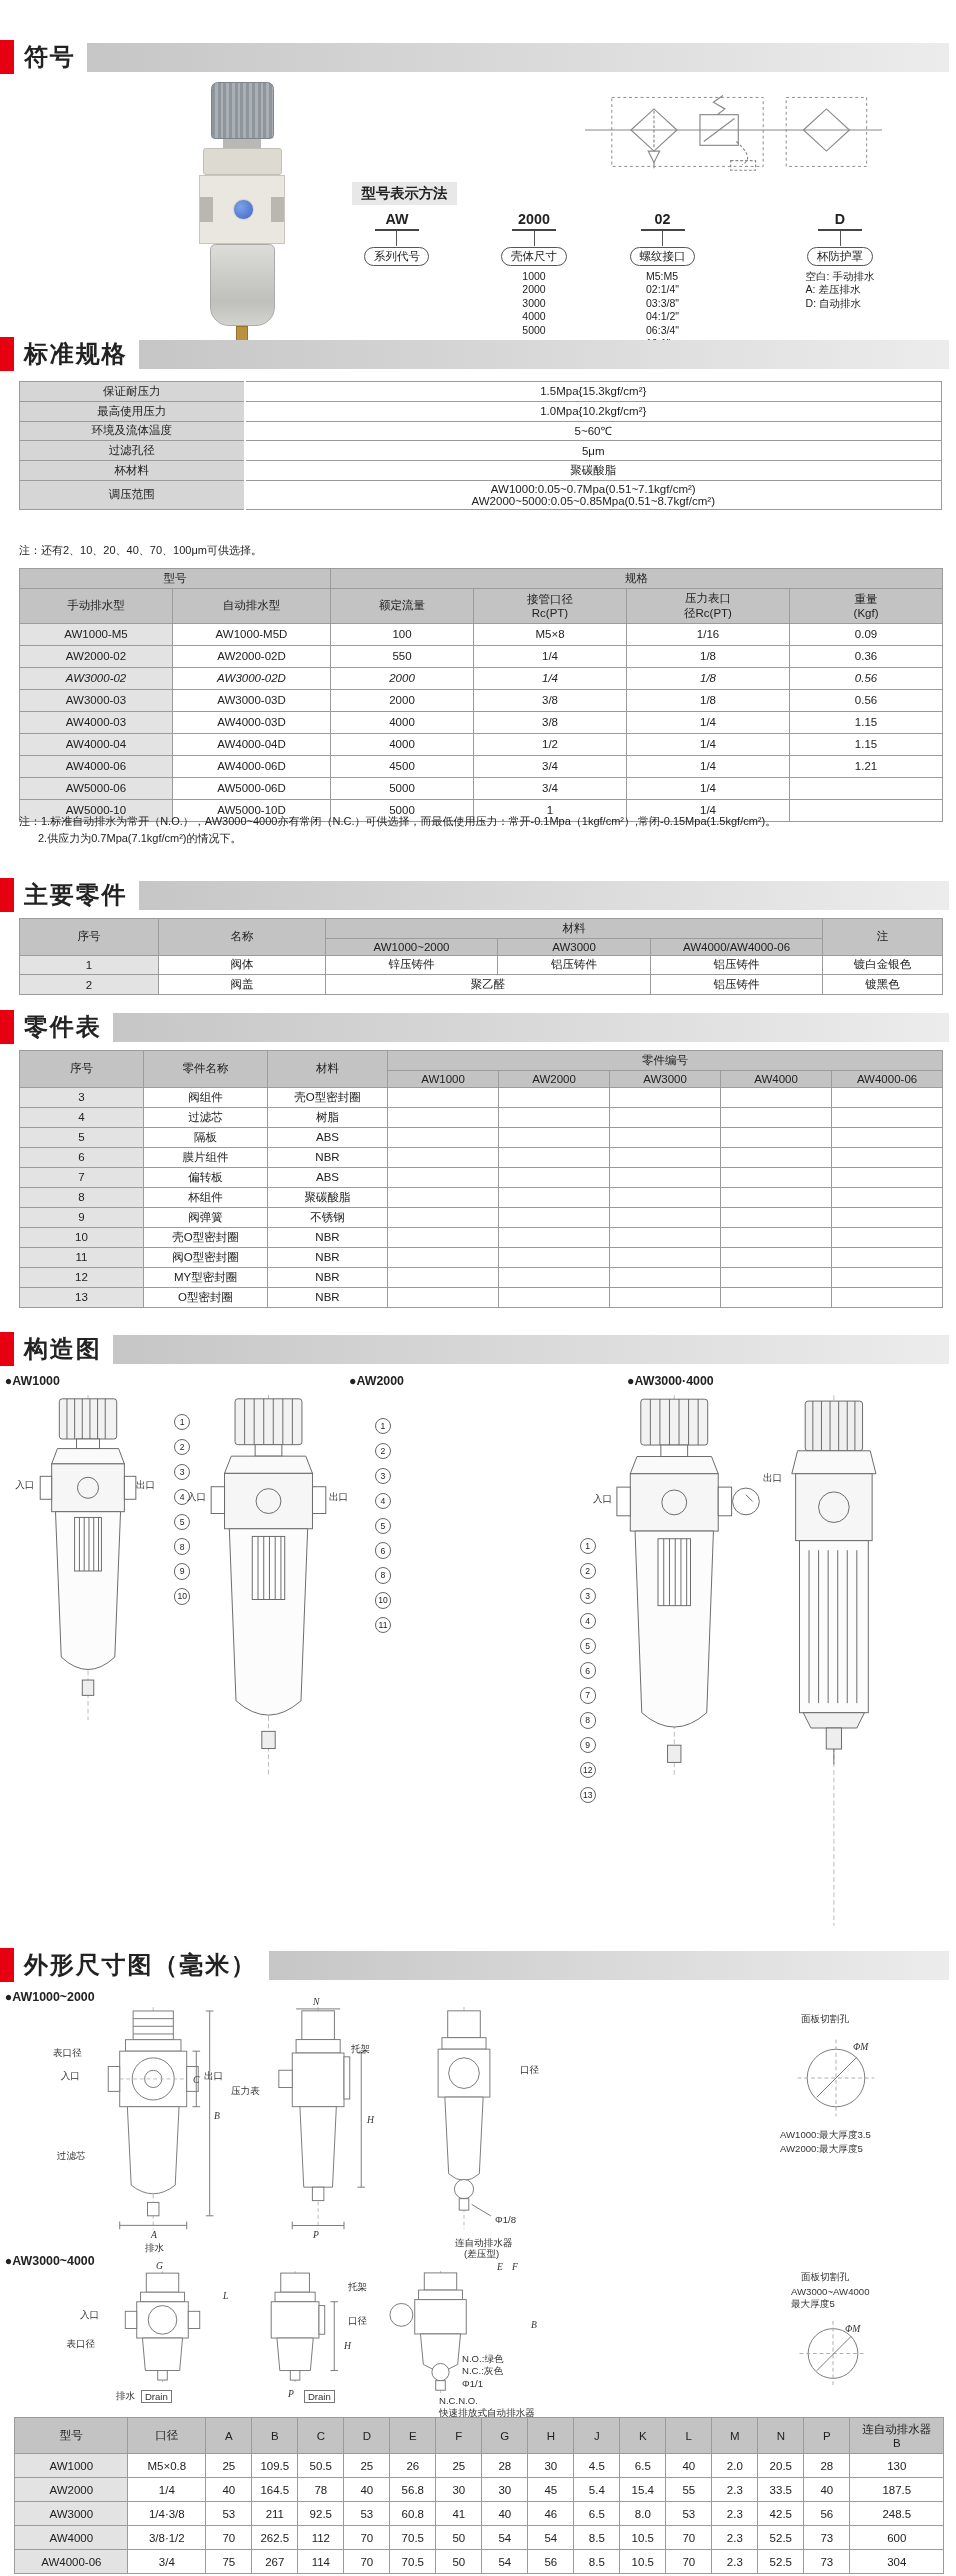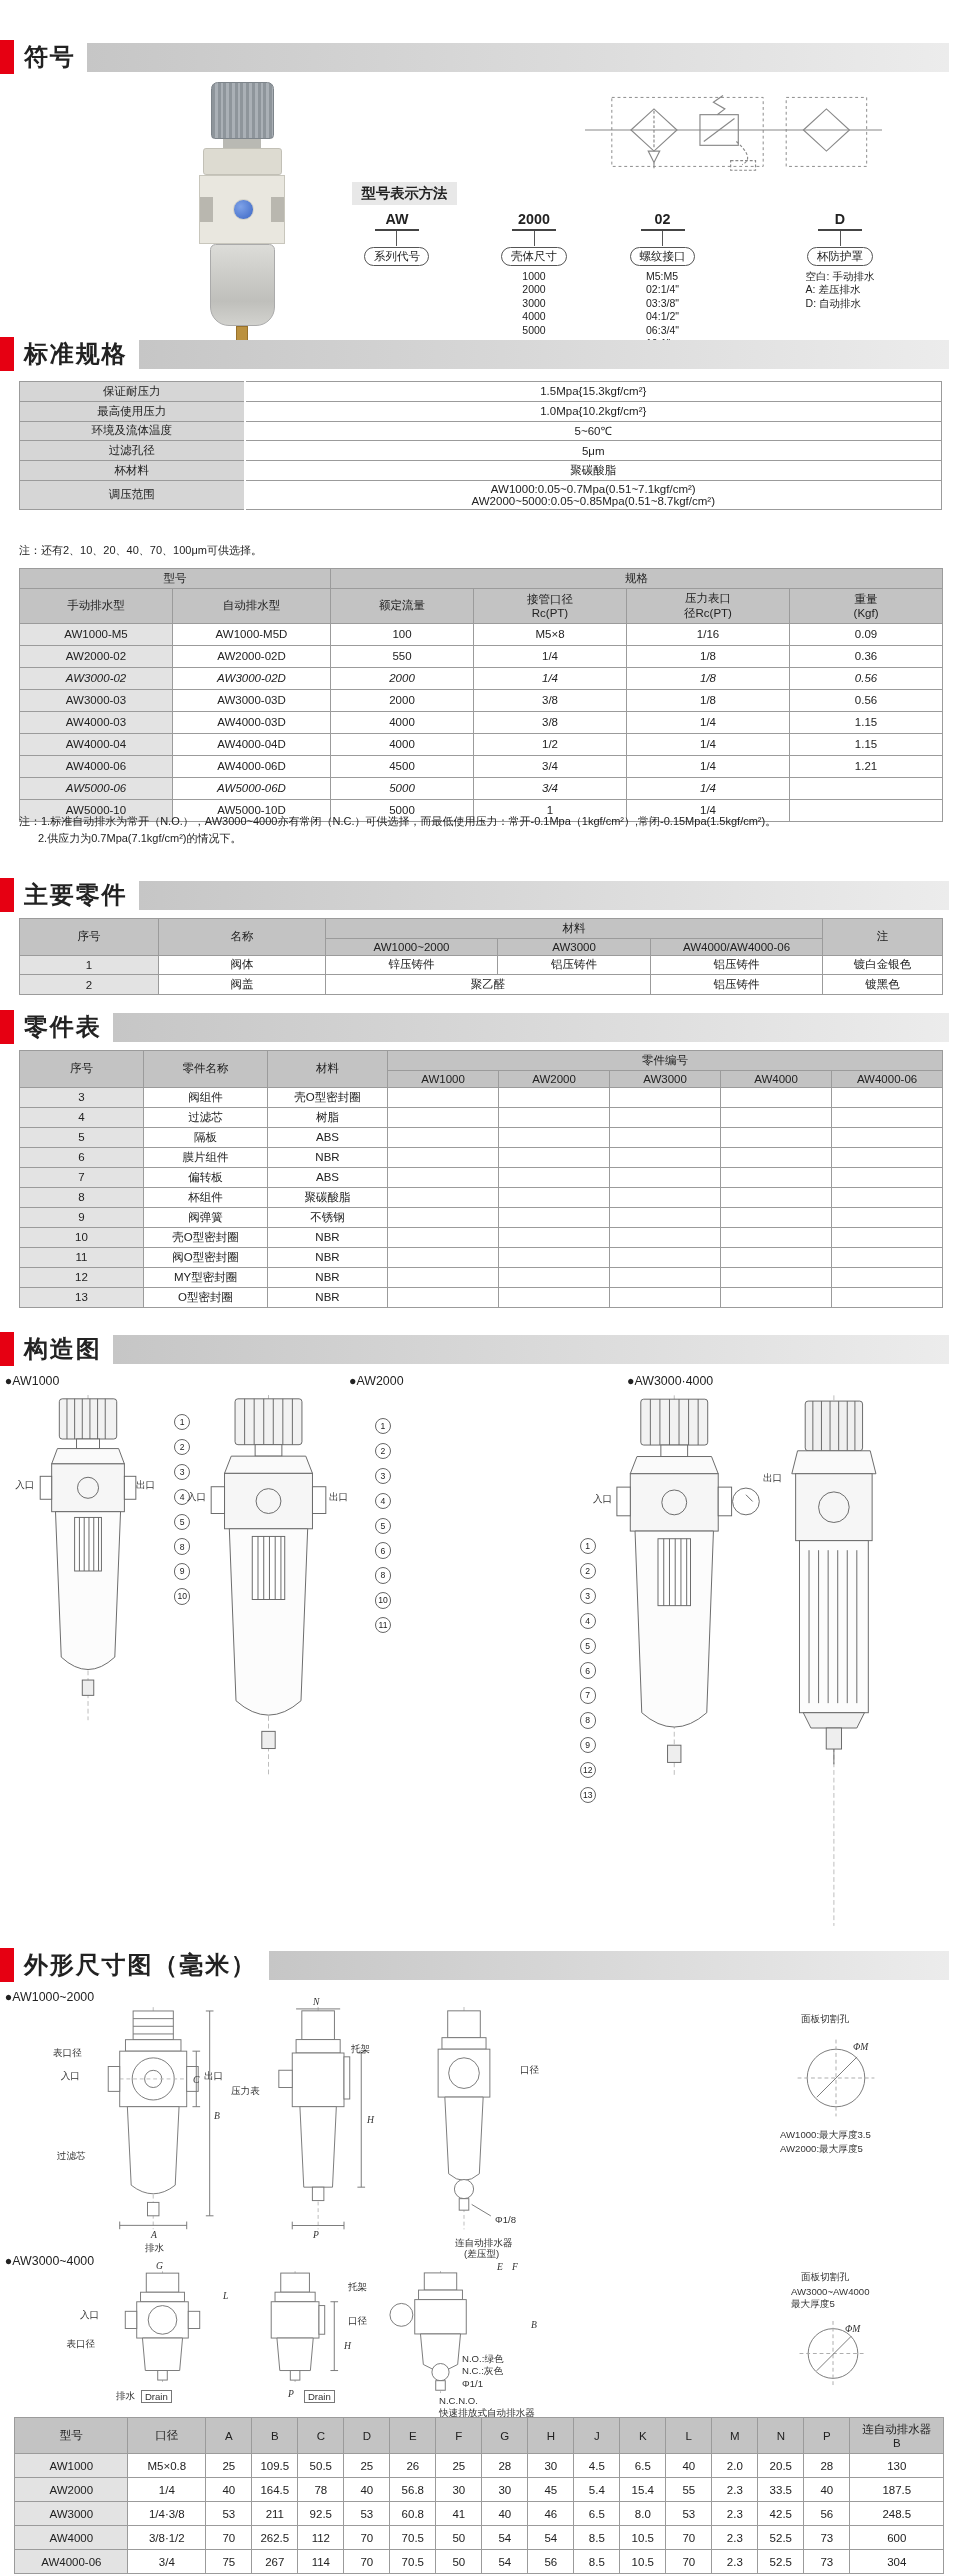--- a/index.html
+++ b/index.html
@@ -28,21 +28,21 @@
   .mc-oval{display:inline-block;border:1px solid #555;border-radius:11.5px;padding:1px 8.6px;font-size:11.5px;white-space:nowrap}
   .mc-opts{font-size:10.5px;line-height:13.4px;text-align:left;margin-top:3.8px;display:inline-block}
   
   svg{display:block}
   .dlab{position:absolute;font-size:9.6px;white-space:nowrap;color:#333}
   .dlet{position:absolute;font-size:9.6px;font-family:"Liberation Serif",serif;font-style:italic;color:#333}
   .box{border:1px solid #777;padding:0 2.9px}
   .callouts{position:absolute;display:flex;flex-direction:column;gap:8.6px}
   .callout{width:14.3px;height:14.3px;border:1px solid #666;border-radius:50%;
            font-size:8.6px;display:flex;align-items:center;justify-content:center;background:#fff}
-  .variant{position:absolute;font-size:12.4px;font-weight:normal}
+  .variant{position:absolute;font-size:12.4px;font-weight:bold}
   
   .photo{display:flex;flex-direction:column;align-items:center}
   .ph-knob{width:61px;height:55px;border-radius:6.7px 6.7px 3.8px 3.8px;
     background:repeating-linear-gradient(90deg,#8e959b 0 2.9px,#aab0b6 2.9px 5.7px);border:1px solid #7d848a}
   .ph-collar{width:38px;height:8.6px;background:#b9b9b3}
   .ph-bonnet{width:77px;height:25px;background:#dddbd1;border-radius:2.9px;border:1px solid #c2c0b6}
   .ph-body{width:84px;height:67px;background:#e9e7df;border:1px solid #c8c6bc;position:relative}
   .ph-port{position:absolute;top:21px;width:13.4px;height:25px;background:#b9b7af}
   .ph-blue{position:absolute;top:23px;left:33px;width:19px;height:19px;border-radius:50%;
     background:radial-gradient(circle at 35% 35%,#7ea2e8,#3b66c4);border:1.9px solid #d4d2c8}
@@ -240,21 +240,21 @@
         <td>1.15</td>
       </tr>
       <tr style="height: 22px;">
         <td class="shade">AW4000-06</td>
         <td>AW4000-06D</td>
         <td>4500</td>
         <td>3/4</td>
         <td>1/4</td>
         <td>1.21</td>
       </tr>
-      <tr style="height: 22px; font-style: italic;">
+      <tr style="height: 22px;">
         <td class="shade">AW5000-06</td>
         <td>AW5000-06D</td>
         <td>5000</td>
         <td>3/4</td>
         <td>1/4</td>
         <td></td>
       </tr>
       <tr style="height: 22px;">
         <td class="shade">AW5000-10</td>
         <td>AW5000-10D</td>

